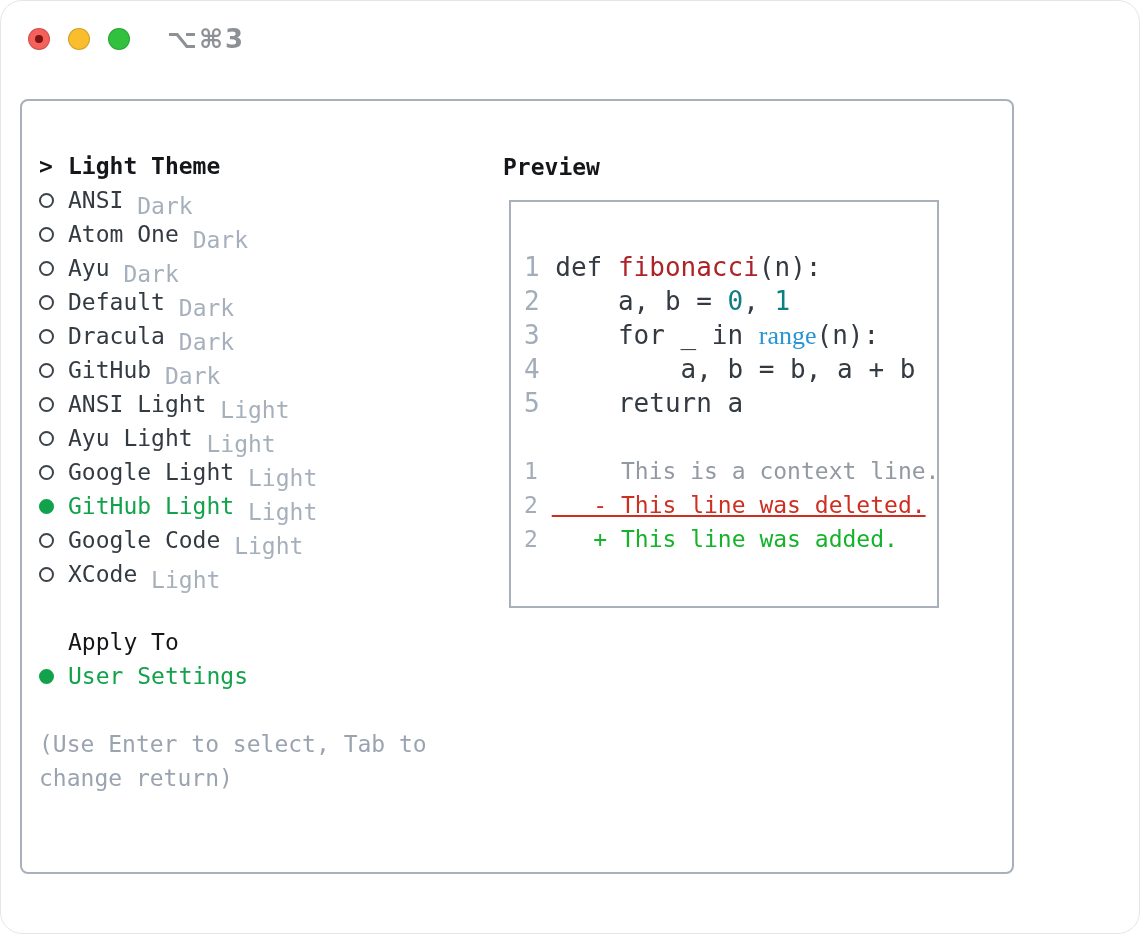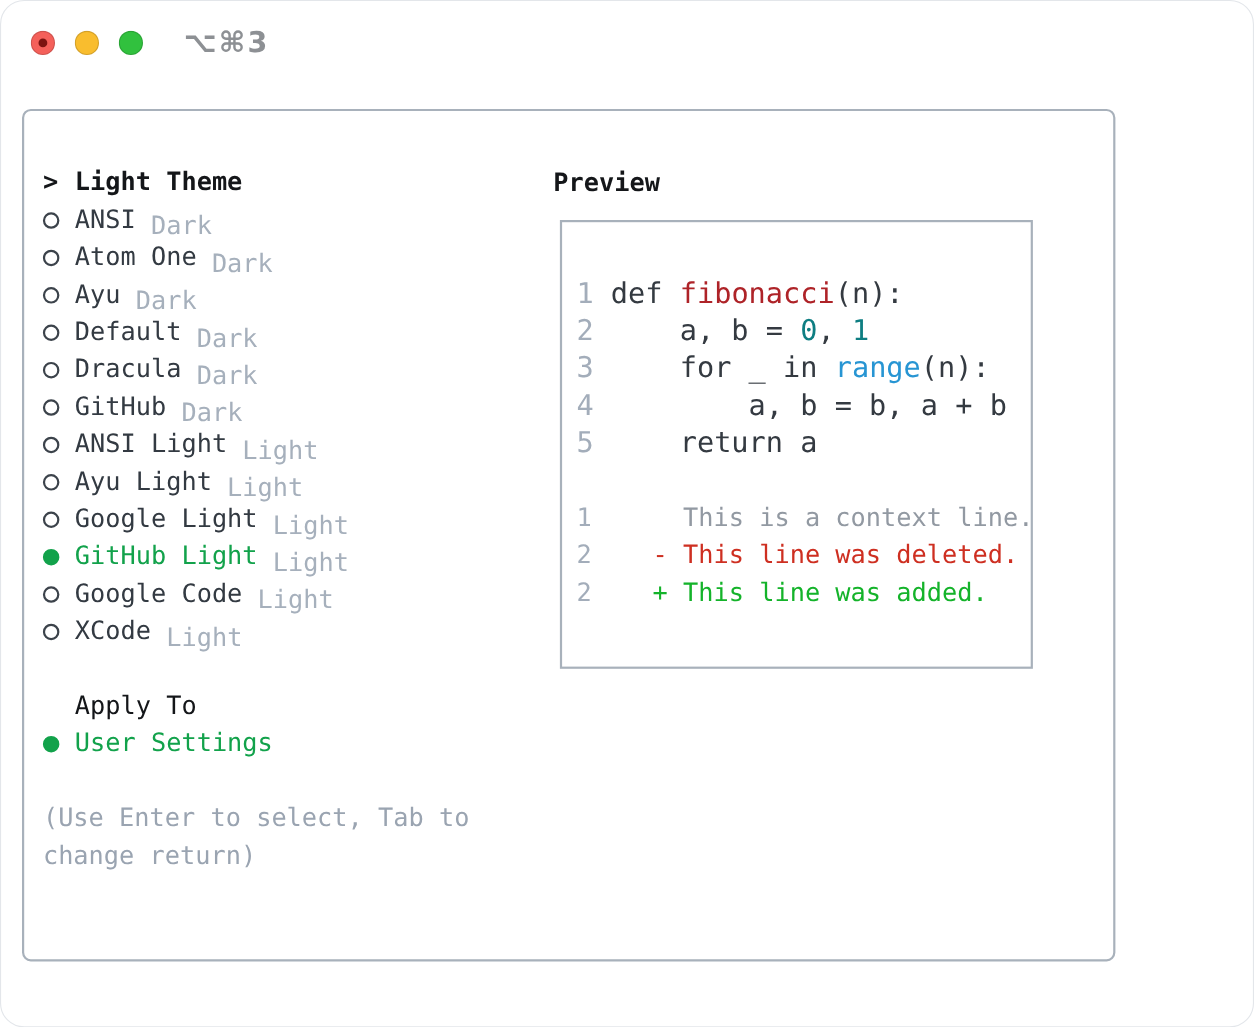--- a/index.html
+++ b/index.html
@@ -39,24 +39,24 @@
   .preview-title{position:absolute;left:502px;top:149px;height:34px;line-height:34px;
     font-size:23px;font-weight:bold;color:var(--heading,#141619);text-align:center;}
   .preview-box{position:absolute;left:508px;top:199px;width:430px;height:408px;box-sizing:border-box;
     border:2px solid var(--border-gray,#a8b1bb);padding:48px 0 0 13px;overflow:hidden;background:#fff;}
   .code-row{height:34px;line-height:34px;white-space:pre;font-size:26px;}
   .diff-row{height:34px;line-height:34px;white-space:pre;font-size:23px;}
   .blank-row{height:34px;}
   .tok-line-number{color:var(--line-number-gray,#a3adba);}
   .tok-plain{color:var(--plain-code,#343a41);}
   .tok-function{color:var(--function-red,#ae2328);}
-  .tok-builtin{color:var(--builtin-blue,#2795d3);}
+  .tok-builtin{color:var(--builtin-blue,#2795d3);font-family:Liberation Serif, serif;}
   .tok-number{color:var(--number-teal,#0e7e82);}
   .tok-context{color:var(--context-gray,#9299a2);}
-  .tok-deleted{color:var(--deleted-red,#ce2f21);}
+  .tok-deleted{color:var(--deleted-red,#ce2f21);text-decoration:underline;}
   .tok-added{color:var(--added-green,#14b32a);}
 </style>
 </head>
 <body>
 
 <div class="window">
 
   <div class="tl tl-red"></div>
   <div class="tl tl-yellow"></div>
   <div class="tl tl-green"></div>

